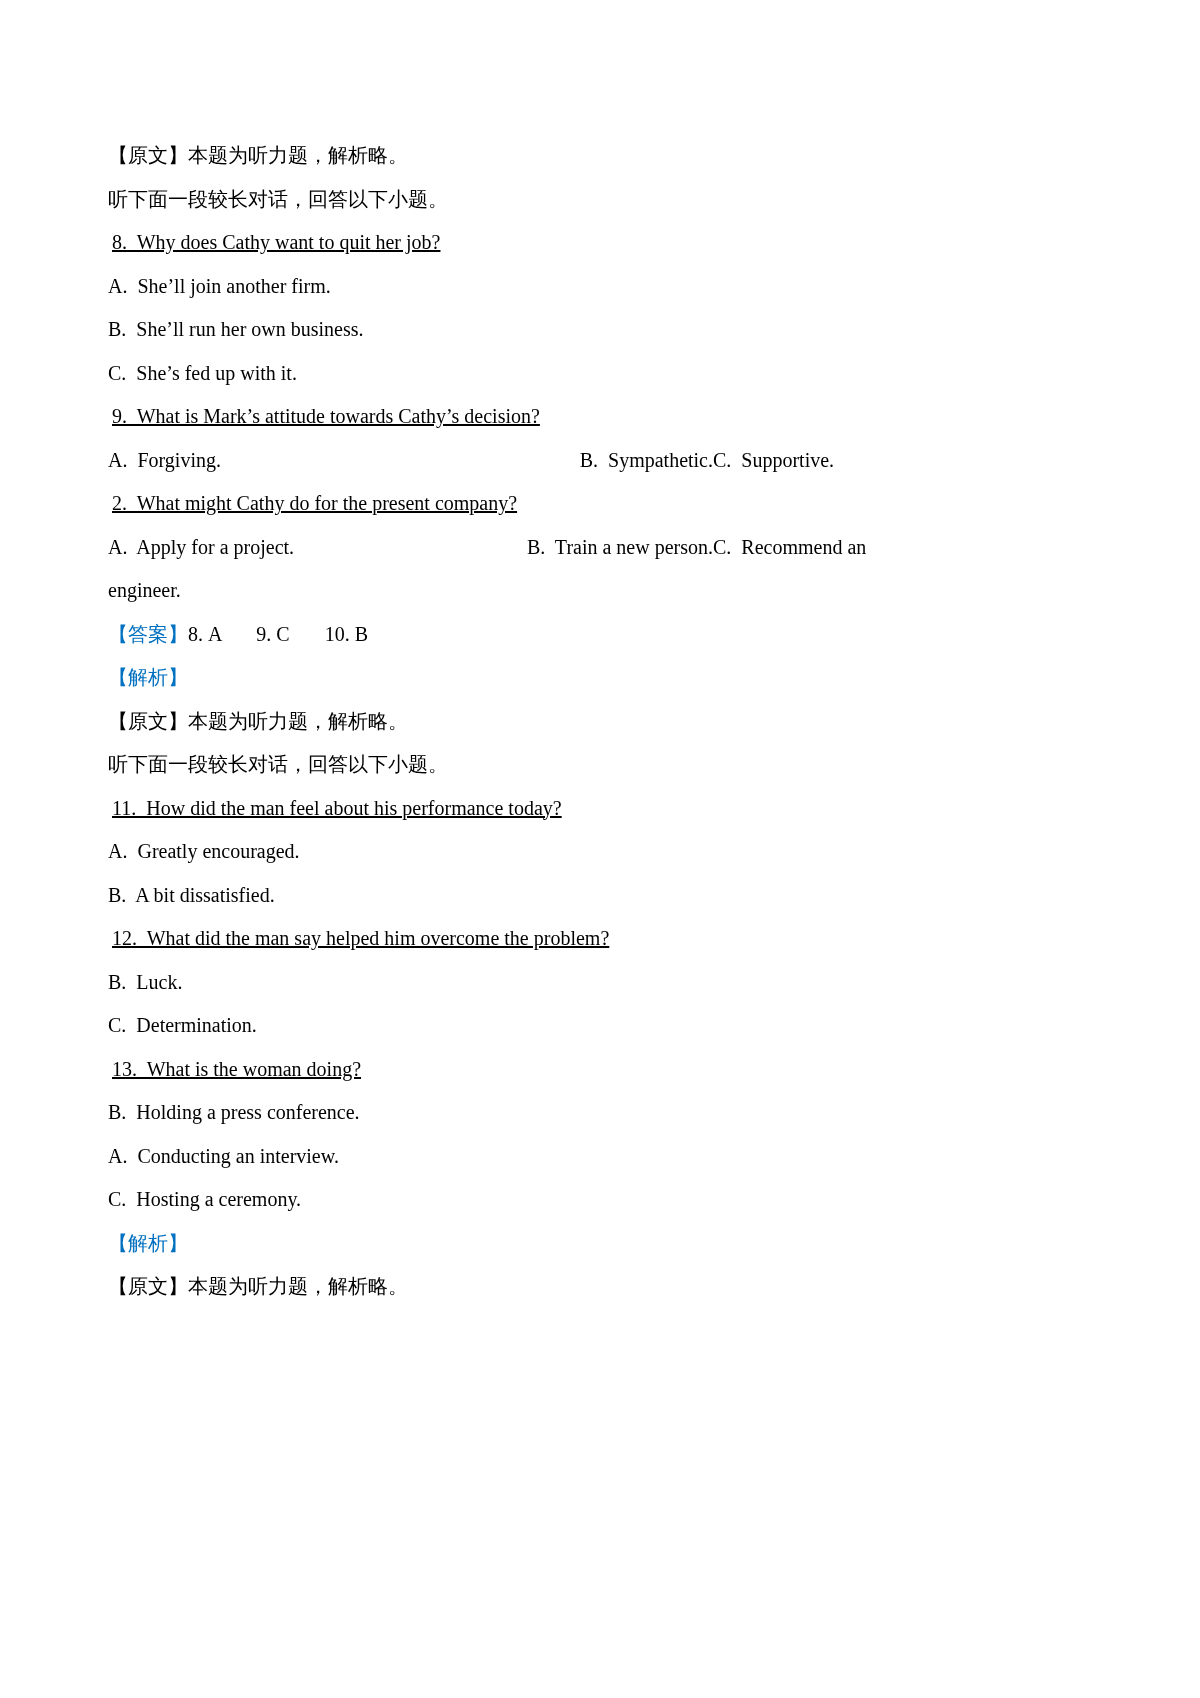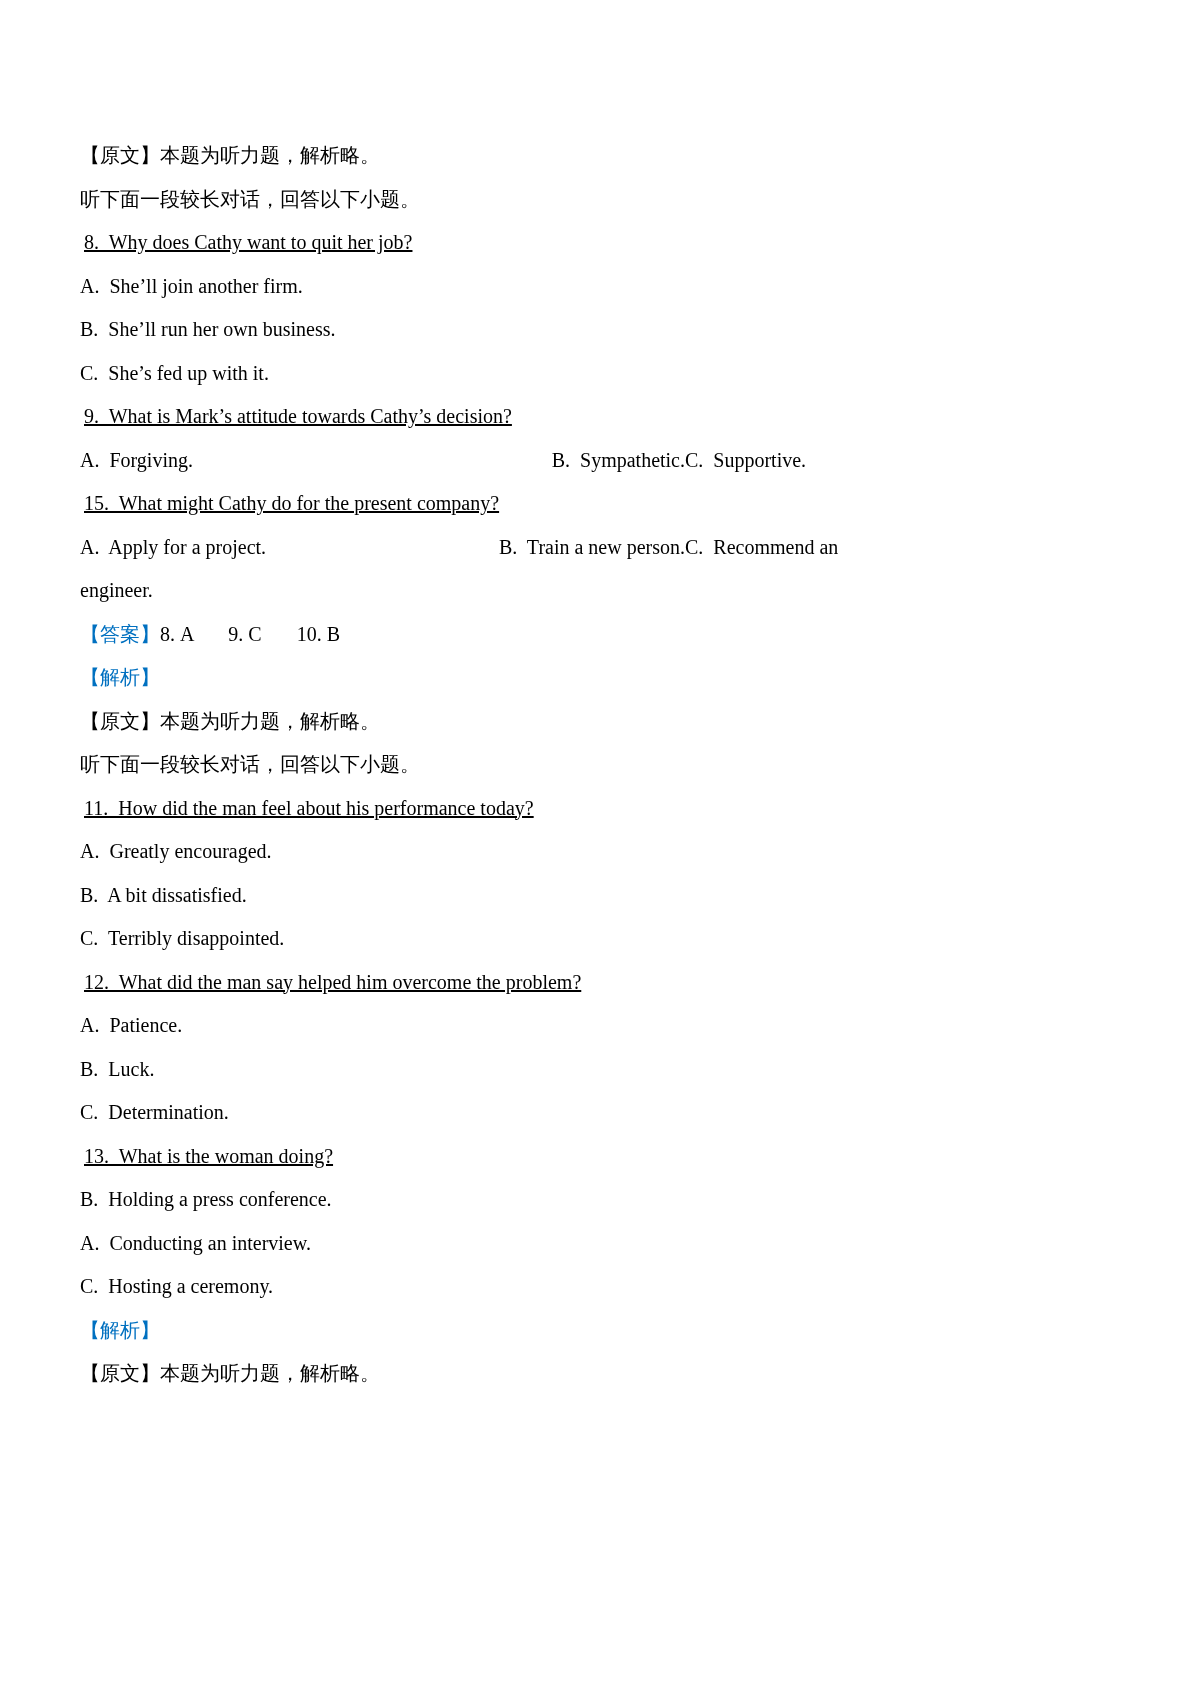--- a/index.html
+++ b/index.html
@@ -9,21 +9,21 @@
   }
   body {
     width: 1200px;
     height: 1698px;
     overflow: hidden;
   }
   .page {
     box-sizing: border-box;
     width: 1200px;
     height: 1698px;
-    padding: 134px 100px 0 80px;
+    padding: 134px 100px 0 108px;
     font-family: "Liberation Serif", "DejaVu Serif", serif;
     font-size: 20px;
     color: #000000;
   }
   .line {
     height: 43.5px;
     line-height: 43.5px;
     white-space: pre;
   }
   .line .blue {
@@ -44,33 +44,31 @@
 <div class="page">
   <div>
       <div class="line para"><span>【原文】本题为听力题，解析略。</span></div>
       <div class="line para"><span>听下面一段较长对话，回答以下小题。</span></div>
       <div class="line question"><span>8.  Why does Cathy want to quit her job?</span></div>
       <div class="line option"><span>A.  She’ll join another firm.</span></div>
       <div class="line option"><span>B.  She’ll run her own business.</span></div>
       <div class="line option"><span>C.  She’s fed up with it.</span></div>
       <div class="line question"><span>9.  What is Mark’s attitude towards Cathy’s decision?</span></div>
       <div class="line options-row"><span class="col col1">A.  Forgiving.</span><span class="col col2">B.  Sympathetic.</span><span class="col col3">C.  Supportive.</span></div>
-      <div class="line question"><span>15.  What might Cathy do for the present company?</span></div>
+      <div class="line question"><span>2.  What might Cathy do for the present company?</span></div>
       <div class="line options-row"><span class="col col1">A.  Apply for a project.</span><span class="col col2">B.  Train a new person.</span><span class="col col3">C.  Recommend an</span></div>
       <div class="line continuation"><span>engineer.</span></div>
       <div class="line answer"><span class="blue">【答案】</span><span>8. A       9. C       10. B</span></div>
       <div class="line analysis"><span class="blue">【解析】</span></div>
       <div class="line para"><span>【原文】本题为听力题，解析略。</span></div>
       <div class="line para"><span>听下面一段较长对话，回答以下小题。</span></div>
       <div class="line question"><span>11.  How did the man feel about his performance today?</span></div>
       <div class="line option"><span>A.  Greatly encouraged.</span></div>
       <div class="line option"><span>B.  A bit dissatisfied.</span></div>
-      <div class="line option"><span>C.  Terribly disappointed.</span></div>
       <div class="line question"><span>12.  What did the man say helped him overcome the problem?</span></div>
-      <div class="line option"><span>A.  Patience.</span></div>
       <div class="line option"><span>B.  Luck.</span></div>
       <div class="line option"><span>C.  Determination.</span></div>
       <div class="line question"><span>13.  What is the woman doing?</span></div>
       <div class="line option"><span>B.  Holding a press conference.</span></div>
       <div class="line option"><span>A.  Conducting an interview.</span></div>
       <div class="line option"><span>C.  Hosting a ceremony.</span></div>
       <div class="line analysis"><span class="blue">【解析】</span></div>
       <div class="line para"><span>【原文】本题为听力题，解析略。</span></div>
     </div>
 </div>

